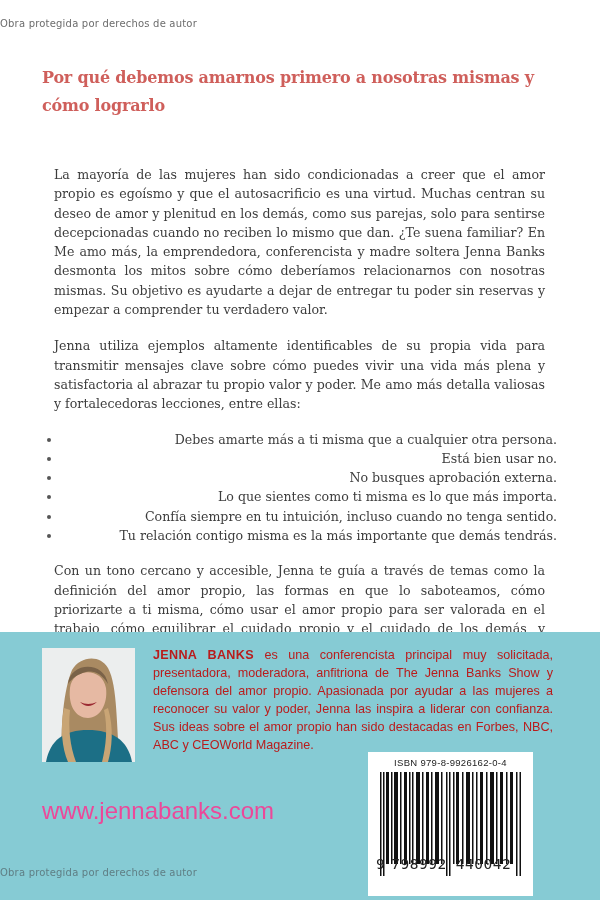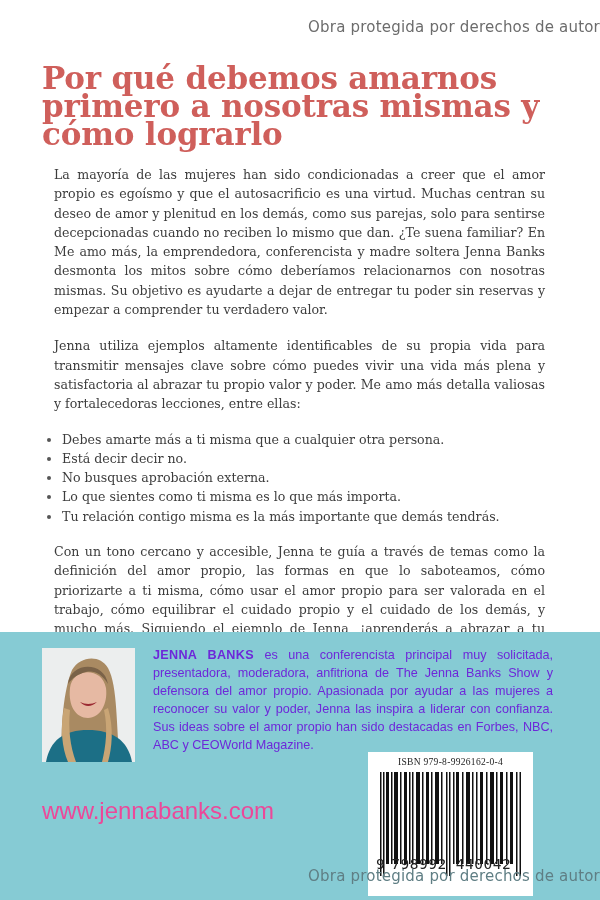--- a/index.html
+++ b/index.html
@@ -3,71 +3,71 @@
   <meta charset="utf-8">
   <style>
     html, body { margin: 0; padding: 0; }
     body {
       width: 600px; height: 900px; position: relative; overflow: hidden;
       background: #ffffff;
       font-family: "DejaVu Serif", serif;
       color: #3a3a3a;
     }
     .watermark {
-      position: absolute; left: 0; width: 600px; text-align: right;
-      font-family: "DejaVu Sans", sans-serif; font-size: 15px; color: #6c6c6c;
+      position: absolute; left: 0; width: 600px; text-align: left;
+      font-family: "DejaVu Sans", sans-serif; font-size: 10px; color: #6c6c6c;
       letter-spacing: 0.2px; z-index: 5;
     }
     .wm-top { top: 18px; }
     .wm-bottom { top: 867px; color: #5f7e84; }
     .title {
       position: absolute; left: 42px; top: 64px; width: 520px;
       font-family: "DejaVu Serif", serif; font-weight: bold;
-      font-size: 31px; line-height: 28px; color: #cf5f5b; margin: 0;
+      font-size: 16px; line-height: 28px; color: #cf5f5b; margin: 0;
       letter-spacing: -0.2px;
     }
     .content {
       position: absolute; left: 42px; top: 153px; width: 515px;
       font-size: 12.6px; line-height: 19.3px; color: #3d3d3d;
     }
     .content p { margin: 12px; text-align: justify; }
     .content p.gap { margin-top: 17px; }
     .content ul { margin: 16px 0 0 0; padding: 0 0 0 20px; list-style: none; }
-    .content li { position: relative; line-height: 19.3px; }
+    .content li { position: relative; line-height: 19.3px; text-align: right; }
     .content li::before {
       content: ""; position: absolute; left: -15px; top: 8px;
       width: 4px; height: 4px; border-radius: 50%; background: #555;
     }
     .content .gap2 { margin-top: 16px; }
     .panel {
       position: absolute; left: 0; top: 632px; width: 600px; height: 268px;
       background: #86cbd4;
     }
     .photo {
       position: absolute; left: 42px; top: 648px; width: 93px; height: 114px;
       background: #eef0f0; overflow: hidden;
     }
     .bio {
       position: absolute; left: 153px; top: 646px; width: 400px;
       font-family: "Liberation Sans", sans-serif; font-size: 12.6px; line-height: 18px;
-      color: #6d28d9; text-align: justify; margin: 0;
+      color: #b91c1c; text-align: justify; margin: 0;
     }
     .bio b { font-weight: bold; letter-spacing: 0.3px; }
     .website {
       position: absolute; left: 42px; top: 797px;
       font-family: "Liberation Sans", sans-serif; font-size: 24px; color: #ec4899;
       text-decoration: none;
     }
     .barcode {
       position: absolute; left: 368px; top: 752px; width: 165px; height: 144px;
       background: #ffffff;
     }
     .isbn-text {
       position: absolute; left: 0; top: 5px; width: 165px; text-align: center;
-      font-family: Liberation Serif, serif; font-size: 9.5px; color: #222;
+      font-family: Liberation Sans, sans-serif; font-size: 9.5px; color: #222;
       letter-spacing: 0.3px;
     }
     .bars { position: absolute; left: 12px; top: 20px; width: 142px; height: 104px; }
     .barnum {
       position: absolute; left: 8px; top: 104px; width: 150px;
       font-family: "DejaVu Sans Mono", monospace; font-size: 14.5px; color: #222;
       background: transparent; letter-spacing: 0.5px;
     }
     .barnum span.first { margin-right: 6px; }
   </style>
@@ -76,23 +76,24 @@
 
 <div class="watermark wm-top">Obra protegida por derechos de autor</div>
 
 <h1 class="title">Por qué debemos amarnos primero a nosotras mismas y cómo lograrlo</h1>
 
 <div class="content">
   <p>La mayoría de las mujeres han sido condicionadas a creer que el amor propio es egoísmo y que el autosacrificio es una virtud. Muchas centran su deseo de amor y plenitud en los demás, como sus parejas, solo para sentirse decepcionadas cuando no reciben lo mismo que dan. ¿Te suena familiar? En Me amo más, la emprendedora, conferencista y madre soltera Jenna Banks desmonta los mitos sobre cómo deberíamos relacionarnos con nosotras mismas. Su objetivo es ayudarte a dejar de entregar tu poder sin reservas y empezar a comprender tu verdadero valor.</p>
   <p class="gap">Jenna utiliza ejemplos altamente identificables de su propia vida para transmitir mensajes clave sobre cómo puedes vivir una vida más plena y satisfactoria al abrazar tu propio valor y poder. Me amo más detalla valiosas y fortalecedoras lecciones, entre ellas:</p>
   <ul>
     <li>Debes amarte más a ti misma que a cualquier otra persona.</li>
-    <li>Está decir decir no.</li>
+    <li>Está bien usar no.</li>
     <li>No busques aprobación externa.</li>
     <li>Lo que sientes como ti misma es lo que más importa.</li>
+    <li>Confía siempre en tu intuición, incluso cuando no tenga sentido.</li>
     <li>Tu relación contigo misma es la más importante que demás tendrás.</li>
   </ul>
   <p class="gap2">Con un tono cercano y accesible, Jenna te guía a través de temas como la definición del amor propio, las formas en que lo saboteamos, cómo priorizarte a ti misma, cómo usar el amor propio para ser valorada en el trabajo, cómo equilibrar el cuidado propio y el cuidado de los demás, y mucho más. Siguiendo el ejemplo de Jenna, ¡aprenderás a abrazar a tu diosa guerrera interior!</p>
 </div>
 
 <div class="panel"></div>
 
 <div class="photo">
   <svg width="93" height="114" viewBox="0 0 93 114">
     <rect width="93" height="114" fill="#eceeee"></rect>

